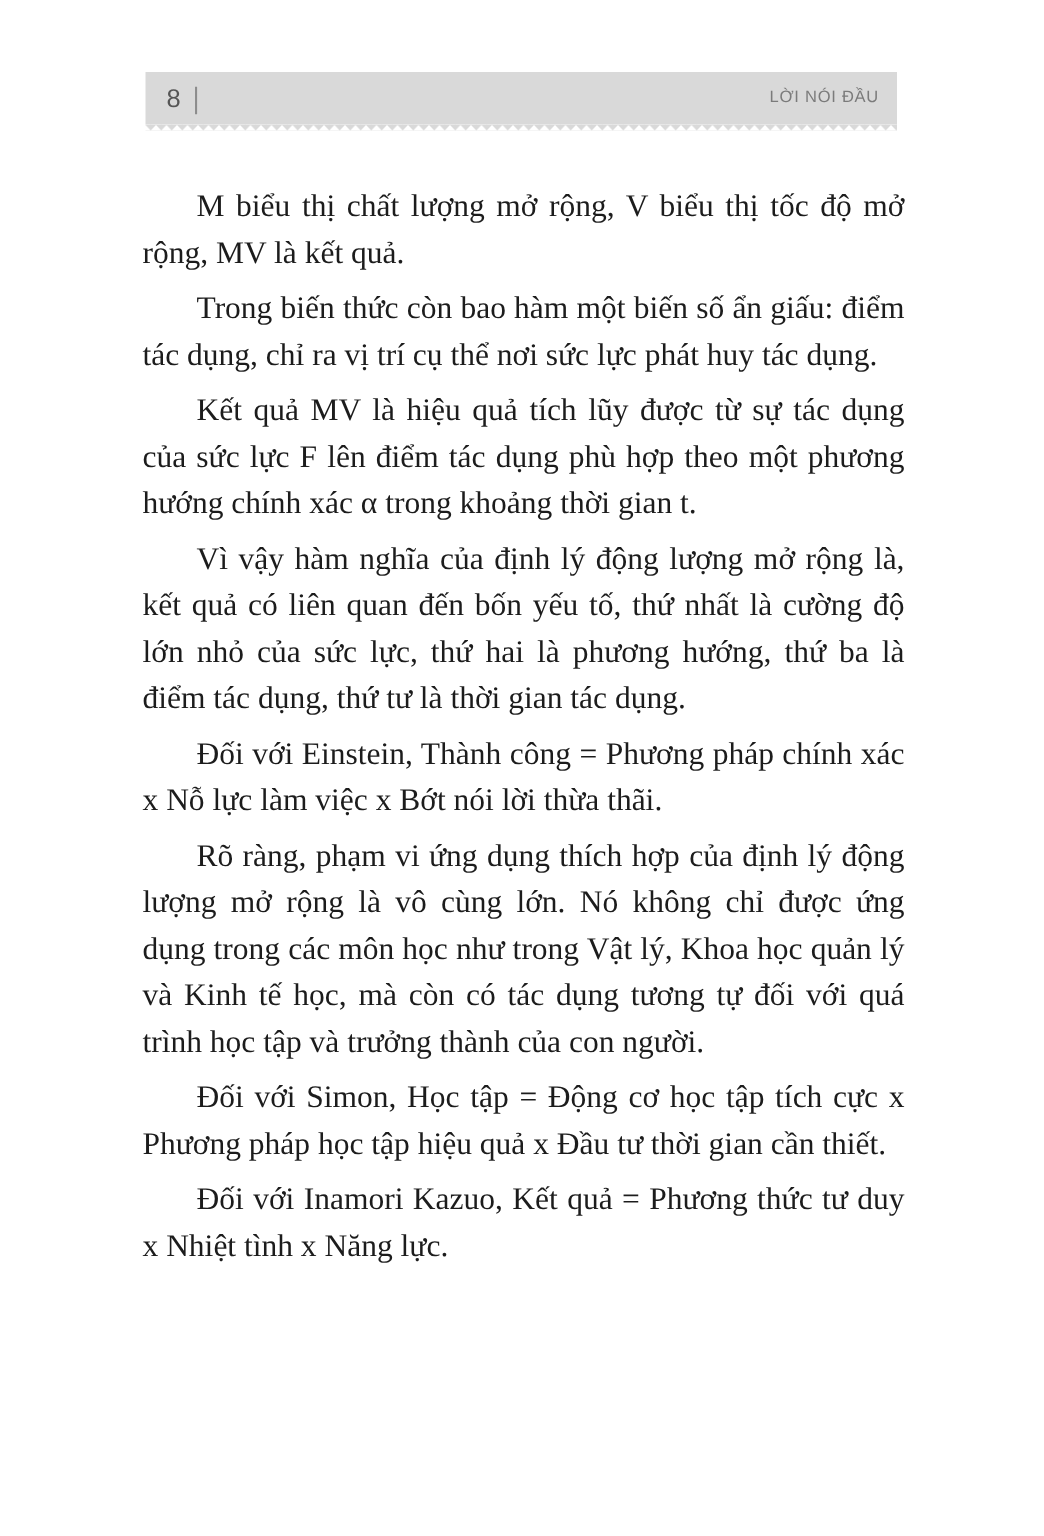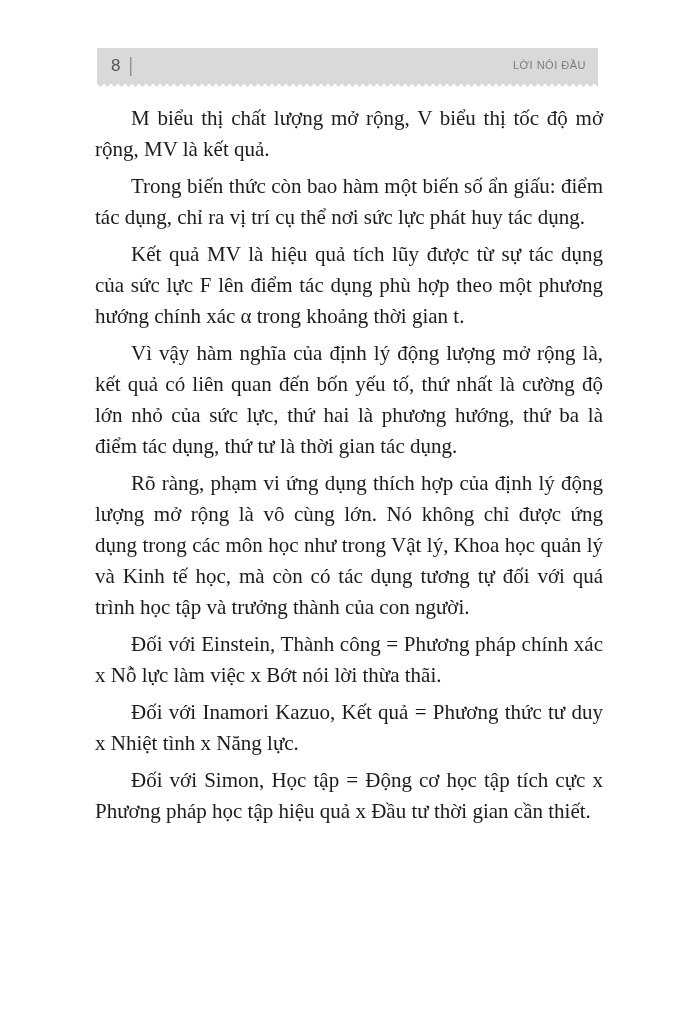--- a/index.html
+++ b/index.html
@@ -60,21 +60,21 @@
     font-size: 11px;
     letter-spacing: 0.5px;
     color: #7b7b7b;
     line-height: 1;
   }
 
   
   .bodytext {
     position: absolute;
     left: 95px;
-    top: 103px;
+    top: 122px;
     width: 508px;
   }
   .bodytext p {
     margin: 0 0 6px 0;
     font-size: 21px;
     line-height: 31px;
     color: #1c1c1c;
     text-align: justify;
     text-indent: 36px;
   }
@@ -91,19 +91,19 @@
     </div>
     <span class="runhead">LỜI NÓI ĐẦU</span>
     <div class="zigzag"></div>
   </header>
 
   <main class="bodytext">
     <p>M biểu thị chất lượng mở rộng, V biểu thị tốc độ mở rộng, MV là kết quả.</p>
     <p>Trong biến thức còn bao hàm một biến số ẩn giấu: điểm tác dụng, chỉ ra vị trí cụ thể nơi sức lực phát huy tác dụng.</p>
     <p>Kết quả MV là hiệu quả tích lũy được từ sự tác dụng của sức lực F lên điểm tác dụng phù hợp theo một phương hướng chính xác α trong khoảng thời gian t.</p>
     <p>Vì vậy hàm nghĩa của định lý động lượng mở rộng là, kết quả có liên quan đến bốn yếu tố, thứ nhất là cường độ lớn nhỏ của sức lực, thứ hai là phương hướng, thứ ba là điểm tác dụng, thứ tư là thời gian tác dụng.</p>
+    <p>Đối với Einstein, Thành công = Phương pháp chính xác x Nỗ lực làm việc x Bớt nói lời thừa thãi.</p>
     <p>Rõ ràng, phạm vi ứng dụng thích hợp của định lý động lượng mở rộng là vô cùng lớn. Nó không chỉ được ứng dụng trong các môn học như trong Vật lý, Khoa học quản lý và Kinh tế học, mà còn có tác dụng tương tự đối với quá trình học tập và trưởng thành của con người.</p>
-    <p>Đối với Einstein, Thành công = Phương pháp chính xác x Nỗ lực làm việc x Bớt nói lời thừa thãi.</p>
+    <p>Đối với Simon, Học tập = Động cơ học tập tích cực x Phương pháp học tập hiệu quả x Đầu tư thời gian cần thiết.</p>
     <p>Đối với Inamori Kazuo, Kết quả = Phương thức tư duy x Nhiệt tình x Năng lực.</p>
-    <p>Đối với Simon, Học tập = Động cơ học tập tích cực x Phương pháp học tập hiệu quả x Đầu tư thời gian cần thiết.</p>
   </main>
 
 </div>
 
 </body></html>

